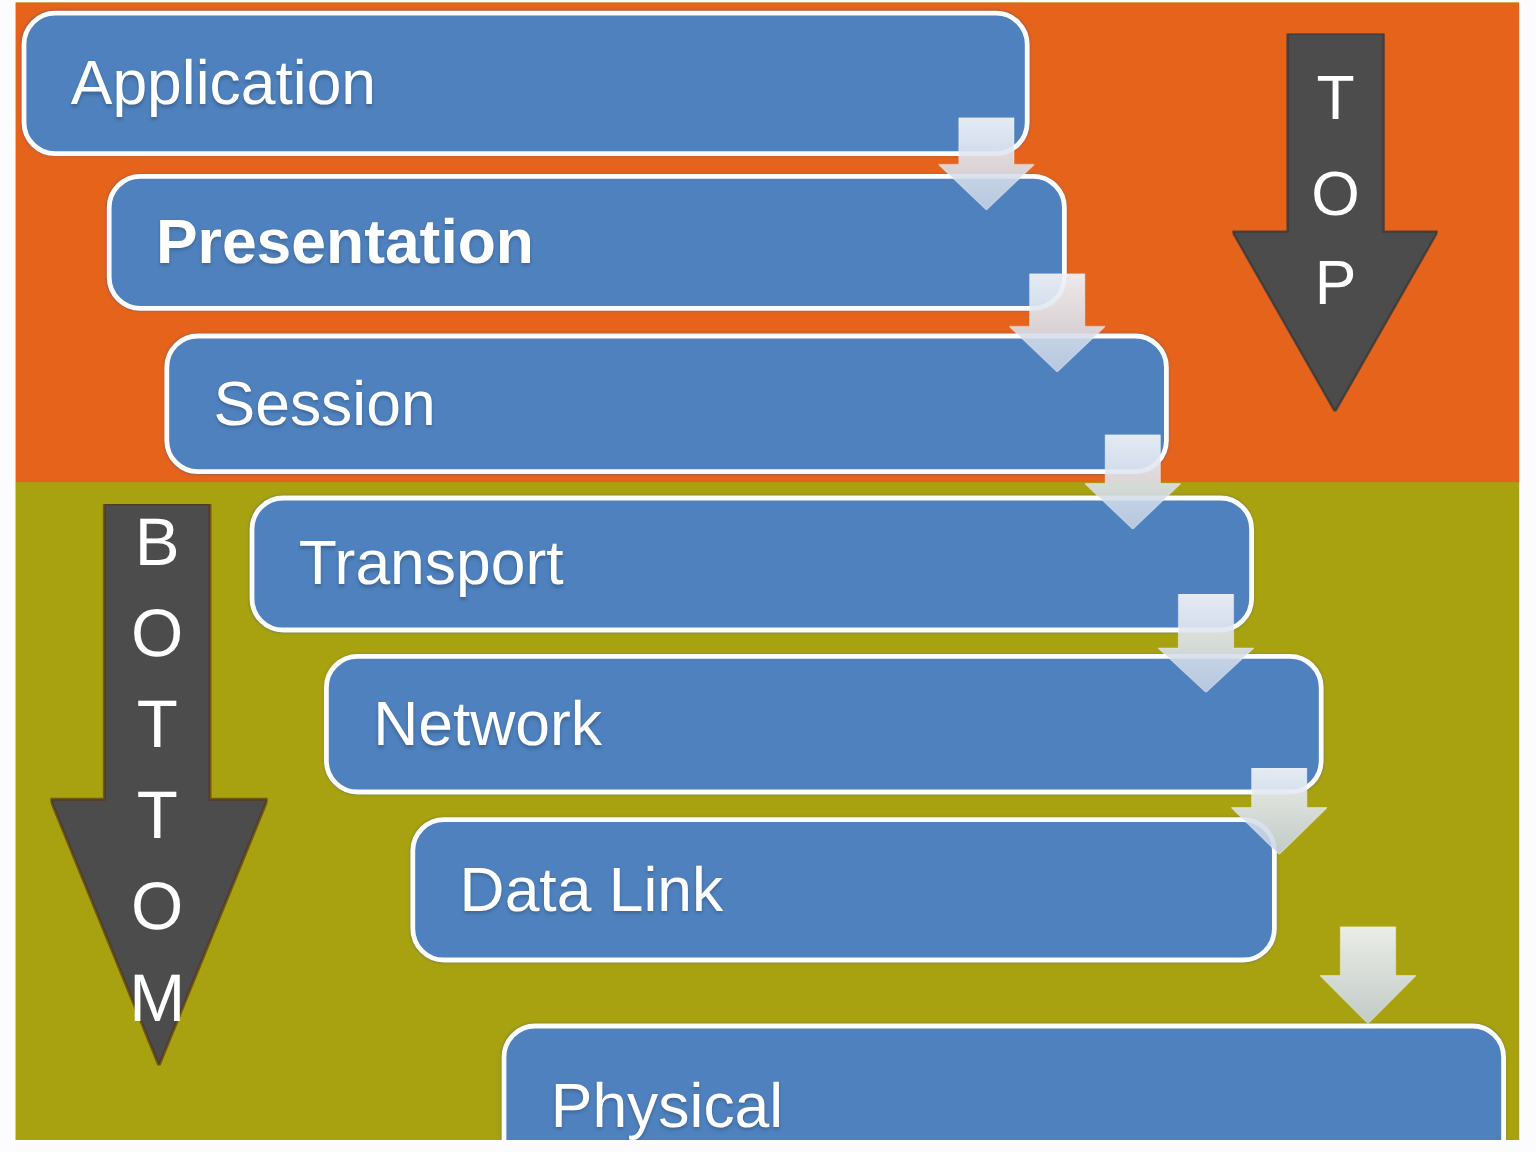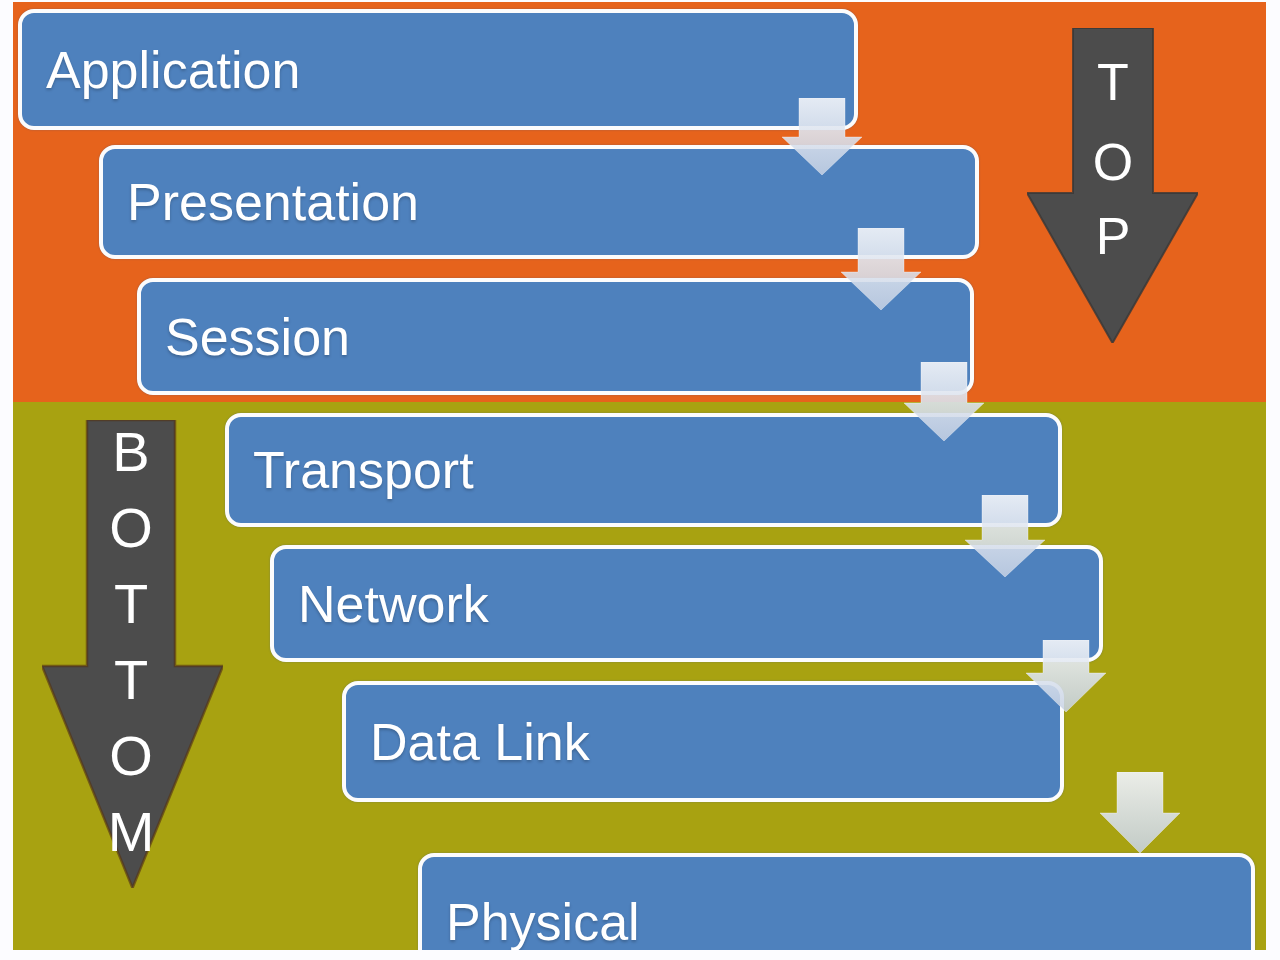--- a/index.html
+++ b/index.html
@@ -15,24 +15,24 @@
     position:absolute;left:0;top:0;width:100%;height:400px;
     background:var(--orange,#E6631C);
   }
   .bg-bottom{
     position:absolute;left:0;top:400px;width:100%;height:548px;
     background:var(--olive,#A8A211);
   }
   .layer-box{
     position:absolute;box-sizing:border-box;
     background:var(--box-blue,#4E81BD);
-    border:4px solid #FCFCFC;border-radius:16px;
+    border:4px solid #FCFCFC;border-radius:28px;
     box-shadow:0 0 2px rgba(60,90,140,.45);
     display:flex;align-items:center;
-    padding-left:24px;
+    padding-left:37px;
   }
   .layer-label{
     color:#fff;font-size:52px;line-height:1;
     text-shadow:0 2px 3px rgba(0,0,0,.22);
     white-space:nowrap;
   }
   .connector{position:absolute;}
   .connector polygon{
     fill:url(#connGrad);
     stroke:rgba(255,255,255,0.35);stroke-width:1;
@@ -49,27 +49,27 @@
 </head>
 <body>
 
 <div class="canvas">
   <div class="bg-top"></div>
   <div class="bg-bottom"></div>
 
   <div class="layer-box" style="left:5px;top:7px;width:840px;height:121px;">
     <span class="layer-label">Application</span>
   </div>
-  <div class="layer-box" style="left:86px;top:143px;width:880px;height:114px;">
+  <div class="layer-box" style="left:76px;top:143px;width:800px;height:114px;font-weight:bold;">
     <span class="layer-label">Presentation</span>
   </div>
   <div class="layer-box" style="left:124px;top:276px;width:837px;height:117px;">
     <span class="layer-label">Session</span>
   </div>
-  <div class="layer-box" style="left:195px;top:411px;width:837px;height:114px;margin-left:17px;">
+  <div class="layer-box" style="left:195px;top:411px;width:837px;height:114px;">
     <span class="layer-label">Transport</span>
   </div>
   <div class="layer-box" style="left:257px;top:543px;width:833px;height:117px;">
     <span class="layer-label">Network</span>
   </div>
   <div class="layer-box" style="left:329px;top:679px;width:722px;height:121px;">
     <span class="layer-label">Data Link</span>
   </div>
   <div class="layer-box" style="left:405px;top:851px;width:837px;height:138px;align-items:center;">
     <span class="layer-label">Physical</span>

